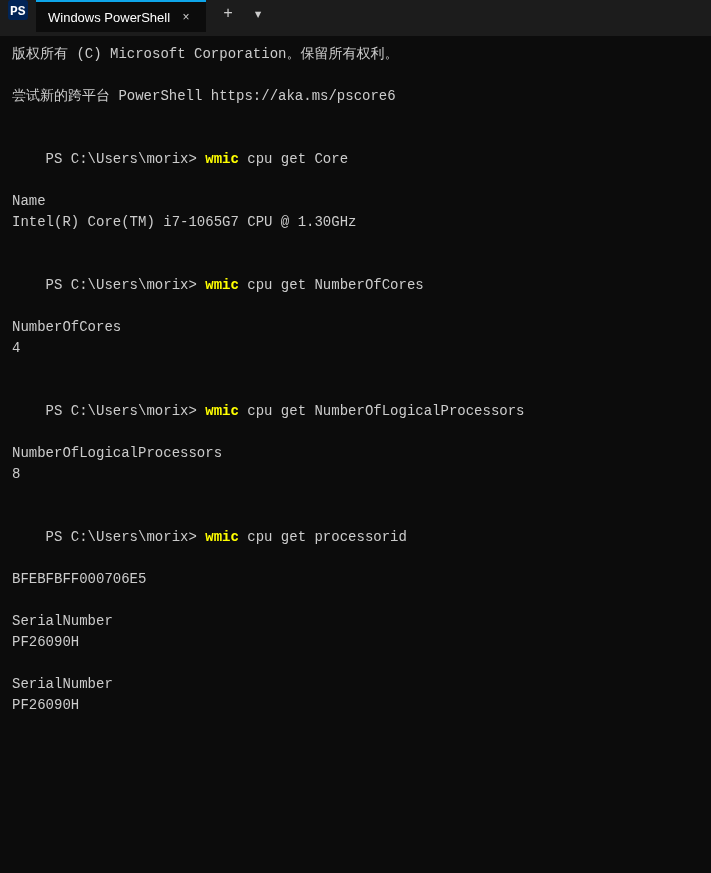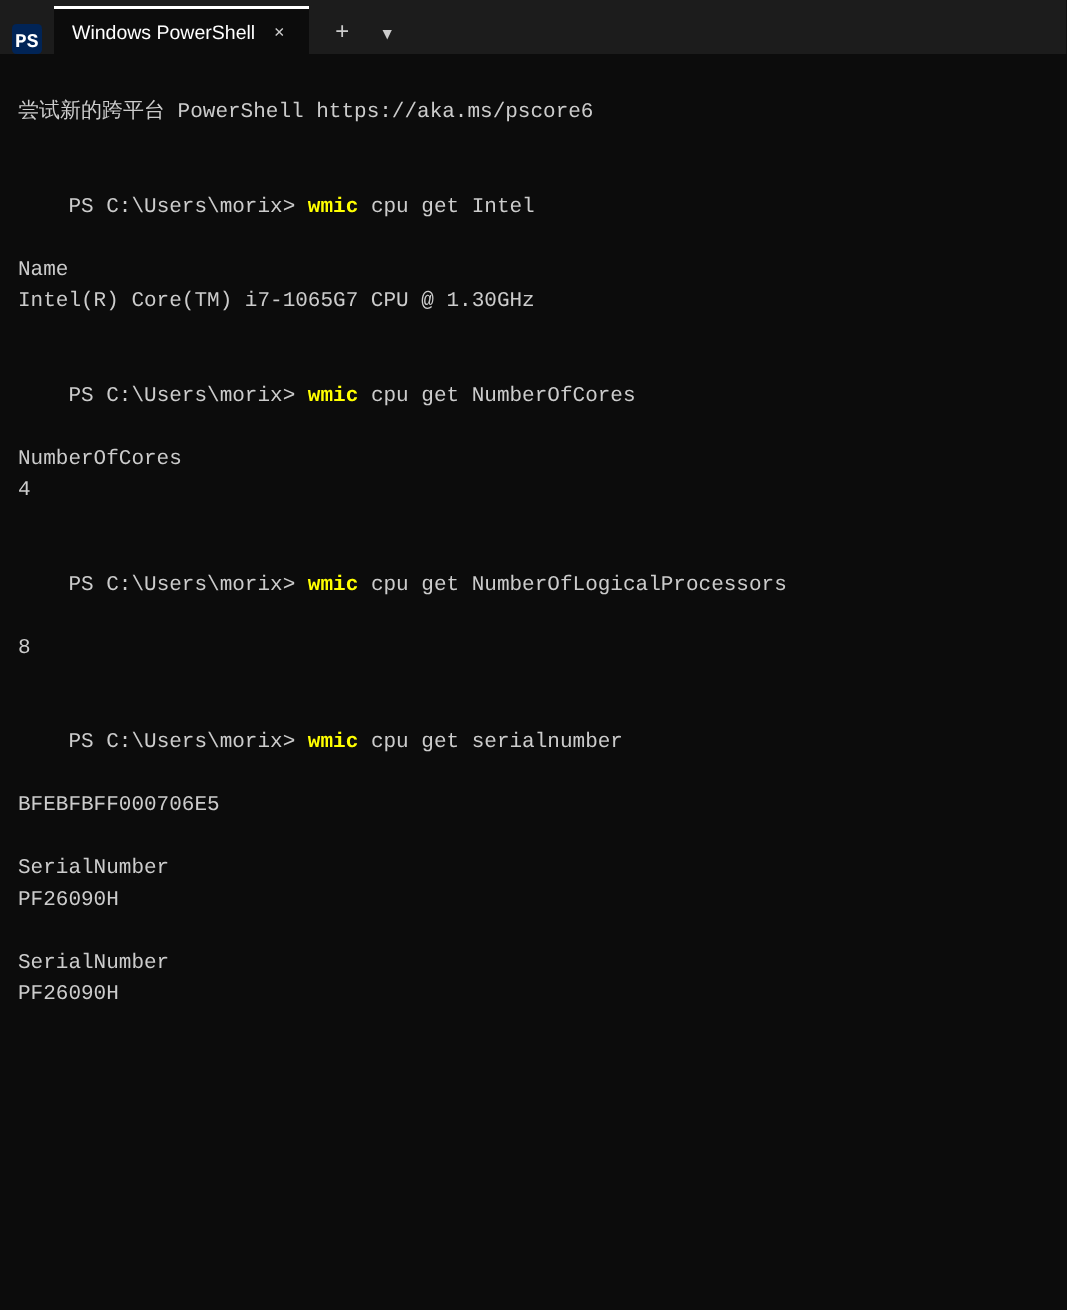--- a/index.html
+++ b/index.html
@@ -13,21 +13,21 @@
       height: 873px;
       background: #0c0c0c;
       font-family: 'Courier New', Courier, monospace;
       font-size: 14px;
       color: #cccccc;
       overflow: hidden;
     }
 
     .titlebar {
       display: flex;
-      align-items: flex-end;
+      align-items: flex-start;
       background: #1c1c1c;
       height: 36px;
       padding: 0 8px;
       gap: 4px;
     }
 
     .titlebar-icon {
       width: 20px;
       height: 20px;
       margin-right: 4px;
@@ -45,21 +45,21 @@
     .tab {
       display: flex;
       align-items: center;
       background: #0c0c0c;
       height: 32px;
       padding: 0 12px;
       gap: 8px;
       color: #ffffff;
       font-size: 13px;
       font-family: 'Segoe UI', sans-serif;
-      border-top: 2px solid #ffffff;
+      border-top: 2px solid #0ea5e9;
       min-width: 120px;
     }
 
     .tab-close {
       display: flex;
       align-items: center;
       justify-content: center;
       width: 16px;
       height: 16px;
       font-size: 12px;
@@ -144,46 +144,48 @@
     <span class="tab-close">×</span>
   </div>
   <div class="titlebar-actions">
     <div class="titlebar-btn">+</div>
     <div class="titlebar-btn">▾</div>
   </div>
 </div>
 
 <div class="terminal-body">
 
+  <div class="line">版权所有 (C) Microsoft Corporation。保留所有权利。</div>
   <div class="blank-line"></div>
   <div class="line">尝试新的跨平台 PowerShell https://aka.ms/pscore6</div>
   <div class="blank-line"></div>
 
   <div class="line">
-    <span class="prompt">PS C:\Users\morix&gt;</span><span class="wmic-cmd"> wmic</span><span class="cmd-rest"> cpu get Intel</span>
+    <span class="prompt">PS C:\Users\morix&gt;</span><span class="wmic-cmd"> wmic</span><span class="cmd-rest"> cpu get Core</span>
   </div>
   <div class="line output-label">Name</div>
   <div class="line output-value">Intel(R) Core(TM) i7-1065G7 CPU @ 1.30GHz</div>
   <div class="blank-line"></div>
 
   <div class="line">
     <span class="prompt">PS C:\Users\morix&gt;</span><span class="wmic-cmd"> wmic</span><span class="cmd-rest"> cpu get NumberOfCores</span>
   </div>
   <div class="line output-label">NumberOfCores</div>
   <div class="line output-value">4</div>
   <div class="blank-line"></div>
 
   <div class="line">
     <span class="prompt">PS C:\Users\morix&gt;</span><span class="wmic-cmd"> wmic</span><span class="cmd-rest"> cpu get NumberOfLogicalProcessors</span>
   </div>
+  <div class="line output-label">NumberOfLogicalProcessors</div>
   <div class="line output-value">8</div>
   <div class="blank-line"></div>
 
   <div class="line">
-    <span class="prompt">PS C:\Users\morix&gt;</span><span class="wmic-cmd"> wmic</span><span class="cmd-rest"> cpu get serialnumber</span>
+    <span class="prompt">PS C:\Users\morix&gt;</span><span class="wmic-cmd"> wmic</span><span class="cmd-rest"> cpu get processorid</span>
   </div>
   <div class="line output-value">BFEBFBFF000706E5</div>
   <div class="blank-line"></div>
 
   <div class="line output-label">SerialNumber</div>
   <div class="line output-value">PF26090H</div>
   <div class="blank-line"></div>
 
   <div class="line output-label">SerialNumber</div>
   <div class="line output-value">PF26090H</div>

